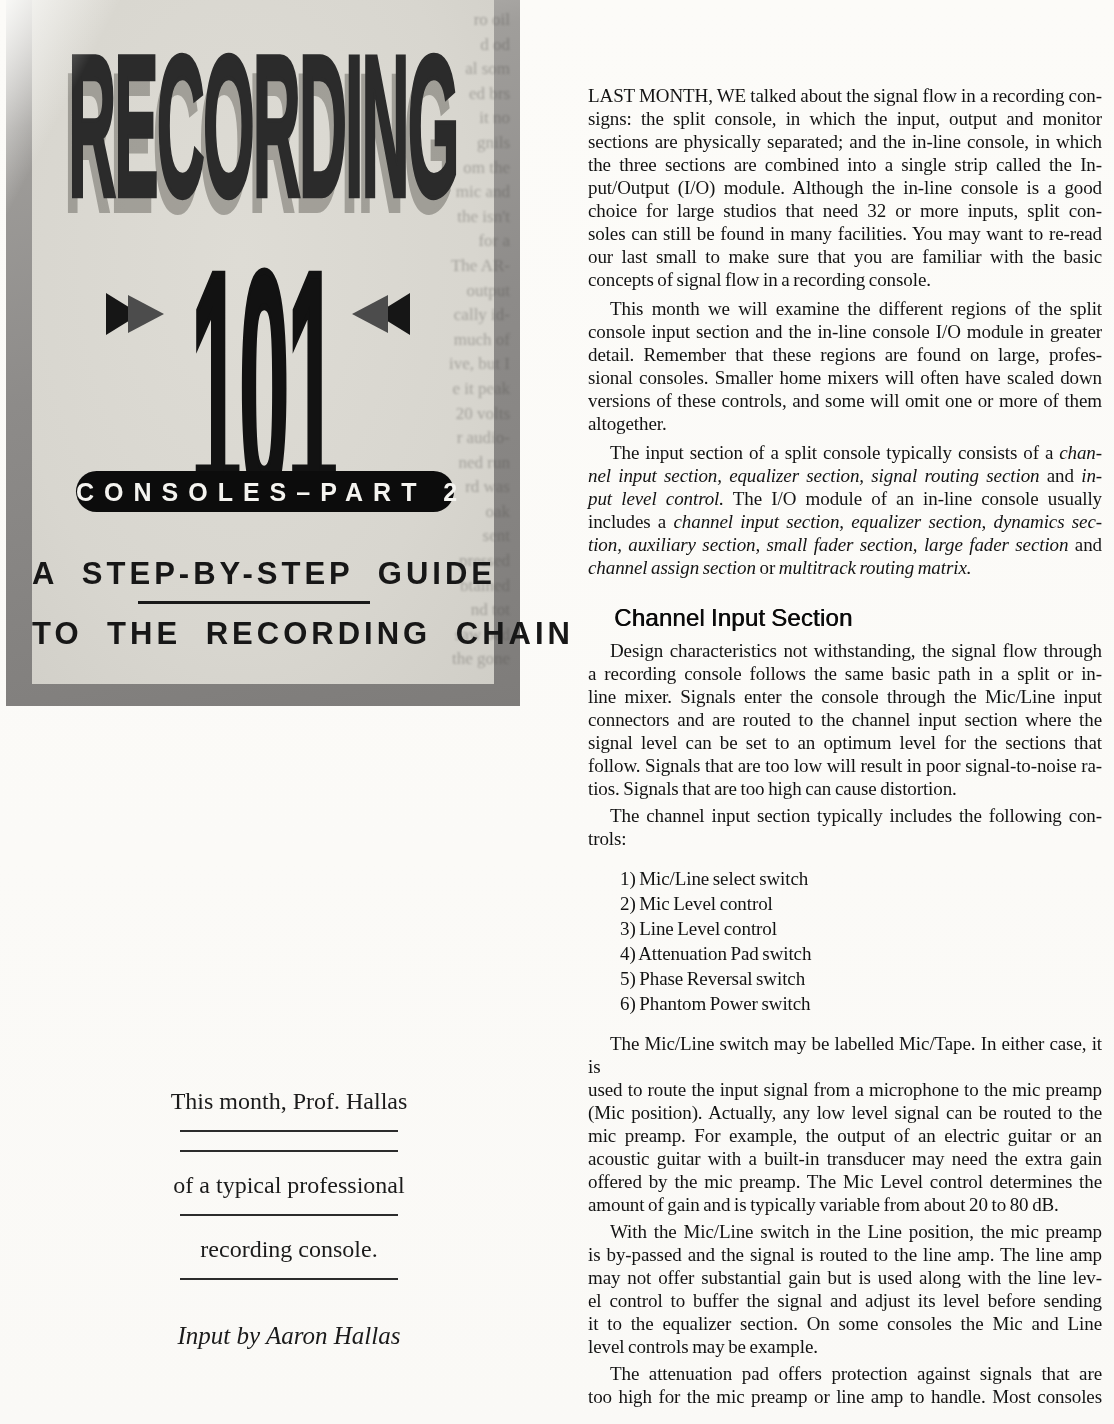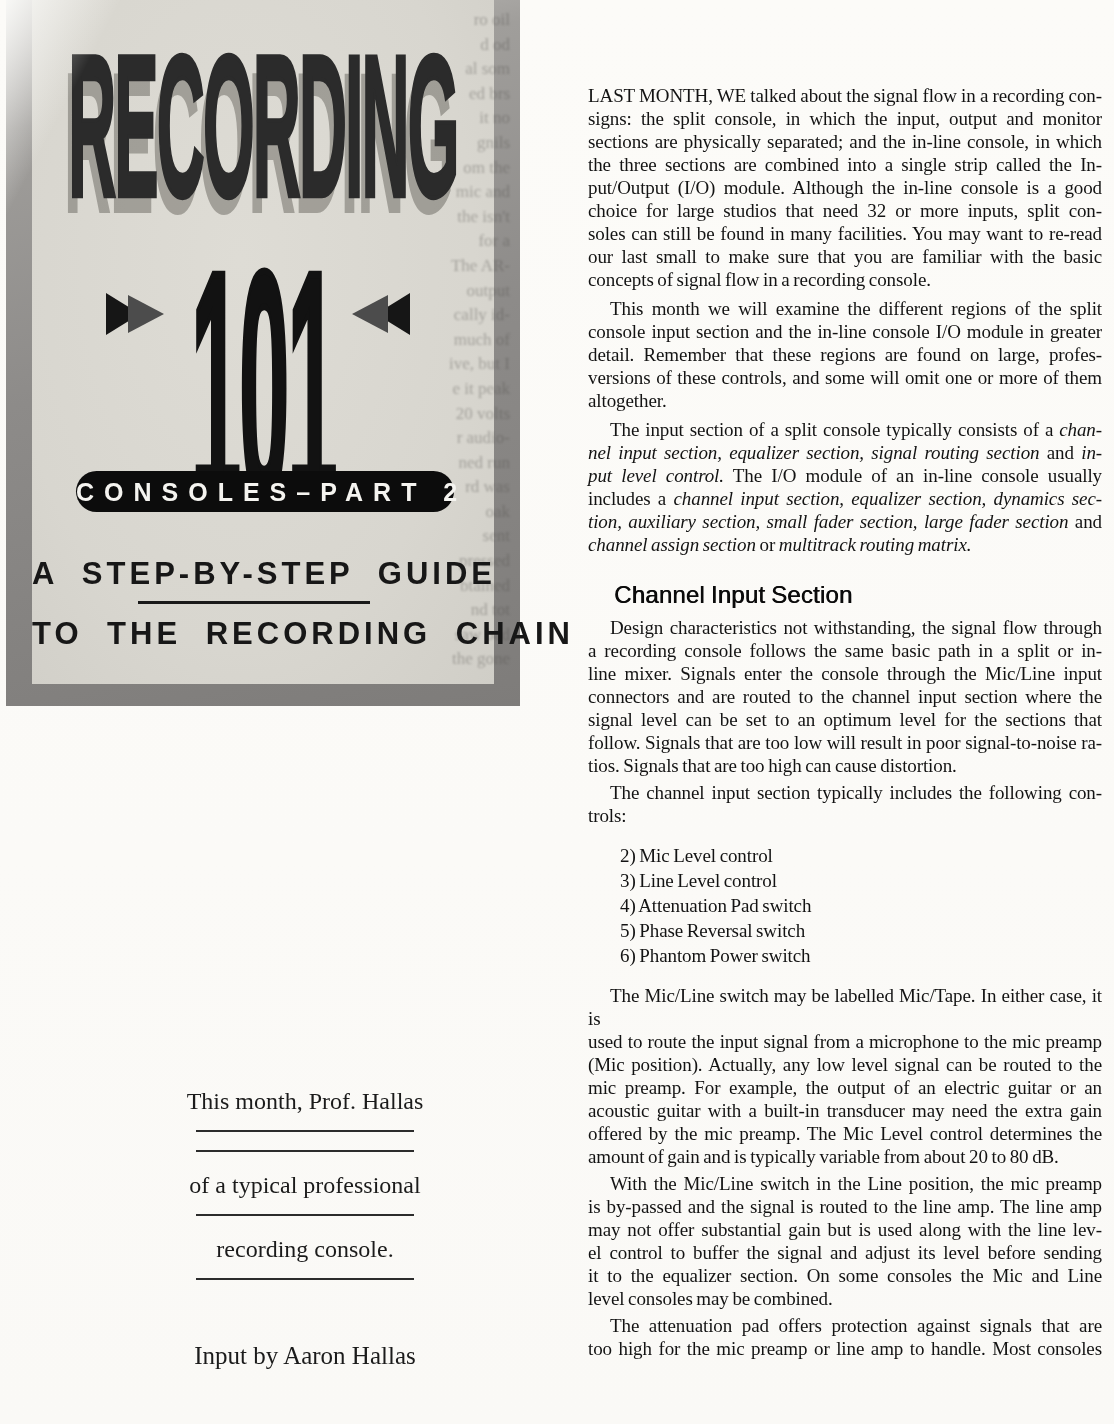--- a/index.html
+++ b/index.html
@@ -59,26 +59,26 @@
     position:absolute; left:0; width:100%; text-align:center; z-index:4;
     font-family:"Liberation Sans",sans-serif; font-weight:bold;
     font-size:31px; letter-spacing:4px; word-spacing:12px;
     color:#171717; white-space:nowrap;
   }
   .m-sub.s1{top:556px;}
   .m-sub.s2{top:616px;}
   .m-rule{position:absolute; left:106px; top:601px; width:232px; height:3px; background:#191919; z-index:4;}
   
   .pull-quote{
-    position:absolute; left:87px; top:1086px; width:436px;
+    position:absolute; left:71px; top:1086px; width:436px;
     text-align:center; color:#1b1b1b;
   }
   .pq-line{font-size:24px; height:32px; line-height:30px;}
   .pq-rule{width:218px; height:2px; background:#2c2c2c; margin:12px auto 18px auto;}
-  .pq-byline{font-size:25px; margin-top:62px;}
+  .pq-byline{font-style:italic; font-size:25px; margin-top:42px;}
   
   .article{
     position:absolute; left:588px; top:84px; width:514px;
     font-size:19px; line-height:23px; letter-spacing:-0.1px; word-spacing:-1px;
     color:#131313;
   }
   .line{text-align:justify; text-align-last:justify;}
   .line.para-end{text-align-last:auto;}
   .line.indent{text-indent:22px;}
   .h2{
@@ -183,20 +183,21 @@
         <div class="line">put/Output (I/O) module. Although the in-line console is a good</div>
         <div class="line">choice for large studios that need 32 or more inputs, split con-</div>
         <div class="line">soles can still be found in many facilities. You may want to re-read</div>
         <div class="line">our last small to make sure that you are familiar with the basic</div>
         <div class="line para-end">concepts of signal flow in a recording console.</div>
       </div>
       <div class="p">
         <div class="line indent">This month we will examine the different regions of the split</div>
         <div class="line">console input section and the in-line console I/O module in greater</div>
         <div class="line">detail. Remember that these regions are found on large, profes-</div>
+        <div class="line">sional consoles. Smaller home mixers will often have scaled down</div>
         <div class="line">versions of these controls, and some will omit one or more of them</div>
         <div class="line para-end">altogether.</div>
       </div>
       <div class="p">
         <div class="line indent">The input section of a split console typically consists of a <i>chan-</i></div>
         <div class="line"><i>nel input section, equalizer section, signal routing section</i> and <i>in-</i></div>
         <div class="line"><i>put level control.</i> The I/O module of an in-line console usually</div>
         <div class="line">includes a <i>channel input section, equalizer section, dynamics sec-</i></div>
         <div class="line"><i>tion, auxiliary section, small fader section, large fader section</i> and</div>
         <div class="line para-end"><i>channel assign section</i> or <i>multitrack routing matrix.</i></div>
@@ -209,20 +210,21 @@
         <div class="line">connectors and are routed to the channel input section where the</div>
         <div class="line">signal level can be set to an optimum level for the sections that</div>
         <div class="line">follow. Signals that are too low will result in poor signal-to-noise ra-</div>
         <div class="line para-end">tios. Signals that are too high can cause distortion.</div>
       </div>
       <div class="p">
         <div class="line indent">The channel input section typically includes the following con-</div>
         <div class="line para-end">trols:</div>
       </div>
       <div class="list">
+        <div>1) Mic/Line select switch</div>
         <div>2) Mic Level control</div>
         <div>3) Line Level control</div>
         <div>4) Attenuation Pad switch</div>
         <div>5) Phase Reversal switch</div>
         <div>6) Phantom Power switch</div>
       </div>
       <div class="p">
         <div class="line indent">The Mic/Line switch may be labelled Mic/Tape. In either case, it is</div>
         <div class="line">used to route the input signal from a microphone to the mic preamp</div>
         <div class="line">(Mic position). Actually, any low level signal can be routed to the</div>
@@ -230,21 +232,21 @@
         <div class="line">acoustic guitar with a built-in transducer may need the extra gain</div>
         <div class="line">offered by the mic preamp. The Mic Level control determines the</div>
         <div class="line para-end">amount of gain and is typically variable from about 20 to 80 dB.</div>
       </div>
       <div class="p">
         <div class="line indent">With the Mic/Line switch in the Line position, the mic preamp</div>
         <div class="line">is by-passed and the signal is routed to the line amp. The line amp</div>
         <div class="line">may not offer substantial gain but is used along with the line lev-</div>
         <div class="line">el control to buffer the signal and adjust its level before sending</div>
         <div class="line">it to the equalizer section. On some consoles the Mic and Line</div>
-        <div class="line para-end">level consoles may be combined.</div>
+        <div class="line para-end">level controls may be example.</div>
       </div>
       <div class="p">
         <div class="line indent">The attenuation pad offers protection against signals that are</div>
         <div class="line">too high for the mic preamp or line amp to handle. Most consoles</div>
       </div>
     </div>
 
 </div>
 
 </body></html>

